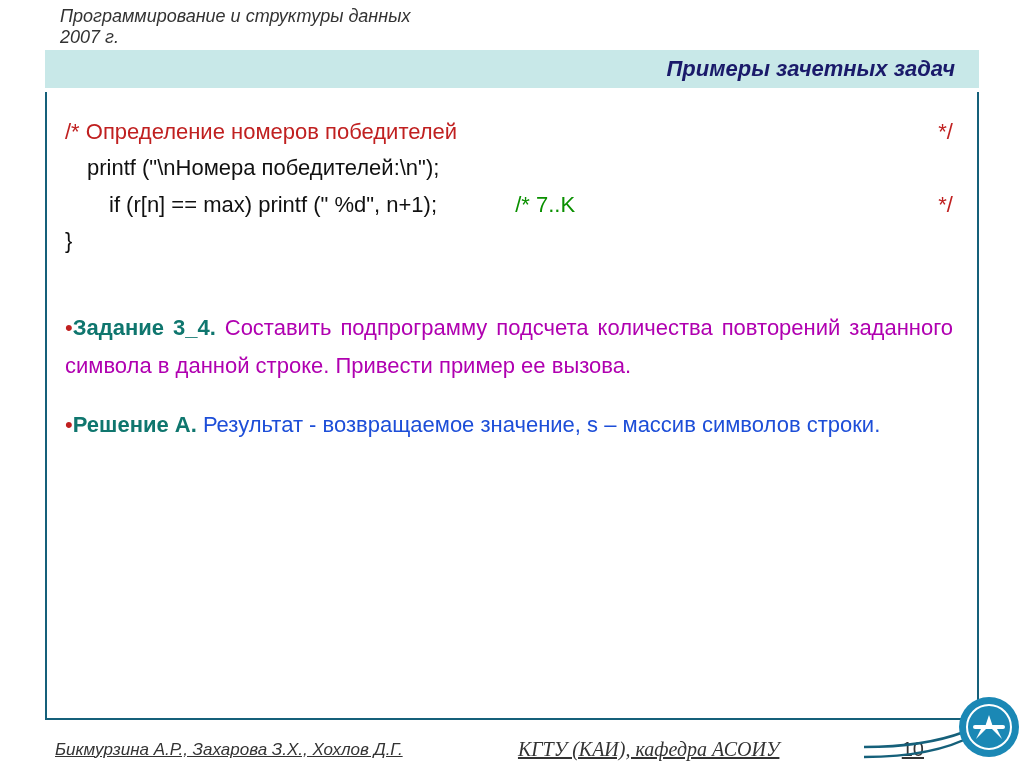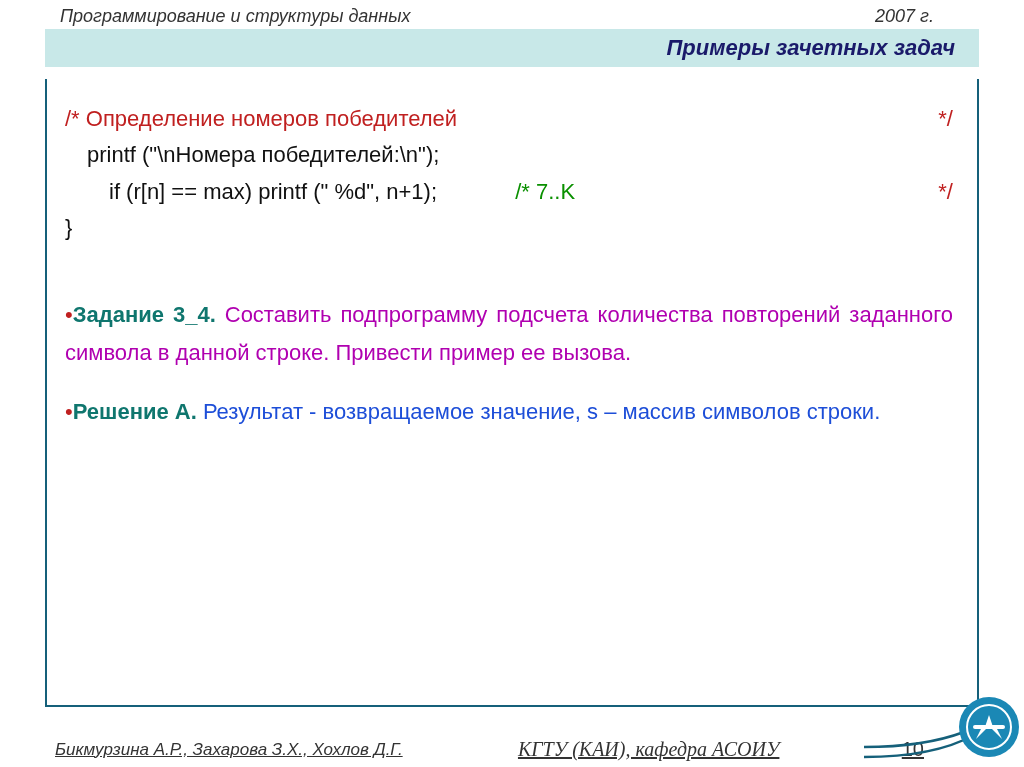--- a/index.html
+++ b/index.html
@@ -11,33 +11,34 @@
     position: relative;
     overflow: hidden;
   }
   .header-top {
     display: flex;
     justify-content: space-between;
     padding: 6px 90px 2px 60px;
     font-style: italic;
     font-size: 18px;
     color: #333;
+    flex-direction: column;
   }
   .title-bar {
     margin: 0 45px;
     background: #c8e8e8;
     padding: 6px 24px;
     text-align: right;
     font-style: italic;
     font-weight: bold;
     font-size: 22px;
     color: #1a1a6a;
   }
   .slide-frame {
-    margin: 12px 45px;
+    margin: 4px 45px;
     border-left: 2.5px solid #15607a;
     border-right: 2.5px solid #15607a;
     border-bottom: 2.5px solid #15607a;
     height: 628px;
     padding: 22px 24px 7px 18px;
     position: relative;
   }
   .code-block { font-size: 22px; line-height: 1.65; }
   .comment-line { display: flex; color: #c02020; }
   .comment-text { flex: 1; }

